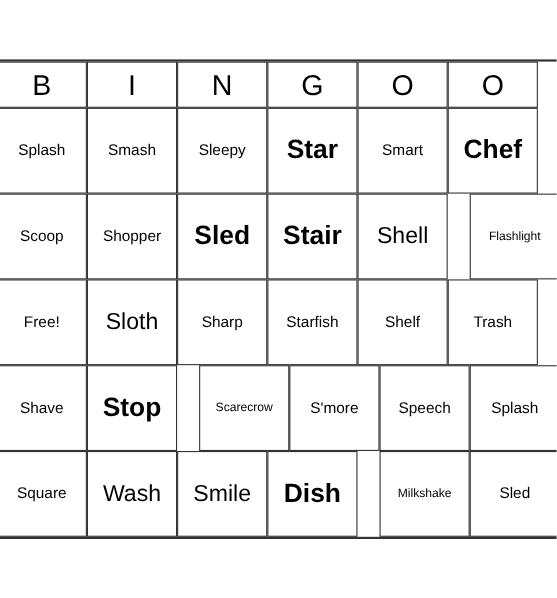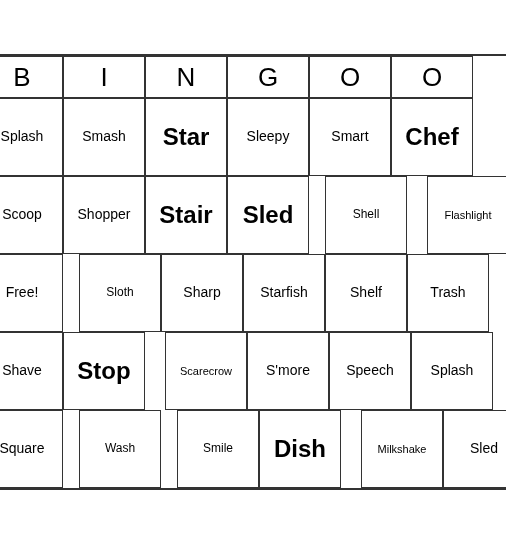--- a/index.html
+++ b/index.html
@@ -45,48 +45,48 @@
       align-items: center;
       justify-content: center;
       border: 1px solid #333;
       text-align: center;
       padding: 2px;
       line-height: 1.1;
     }
     .size-small { font-size: 11px; margin-left: 20px; }
     .size-normal { font-size: 14px; }
     .size-large { font-size: 24px; font-weight: bold; }
-    .size-medium { font-size: 12px; margin-left: 16px; }
+    .size-medium { font-size: 21px; }
   </style>
 </head>
 <body>
 
 <div class="bingo-card">
   <div class="header-row">
       <div class="header-cell">B</div>
       <div class="header-cell">I</div>
       <div class="header-cell">N</div>
       <div class="header-cell">G</div>
       <div class="header-cell">O</div>
       <div class="header-cell">O</div>
     </div>
   <div class="grid">
       <div class="grid-row">
         <div class="grid-cell size-normal">Splash</div>
         <div class="grid-cell size-normal">Smash</div>
+        <div class="grid-cell size-normal">Sleepy</div>
         <div class="grid-cell size-large">Star</div>
-        <div class="grid-cell size-normal">Sleepy</div>
         <div class="grid-cell size-normal">Smart</div>
         <div class="grid-cell size-large">Chef</div>
       </div>
       <div class="grid-row">
         <div class="grid-cell size-normal">Scoop</div>
         <div class="grid-cell size-normal">Shopper</div>
+        <div class="grid-cell size-large">Sled</div>
         <div class="grid-cell size-large">Stair</div>
-        <div class="grid-cell size-large">Sled</div>
         <div class="grid-cell size-medium">Shell</div>
         <div class="grid-cell size-small">Flashlight</div>
       </div>
       <div class="grid-row">
         <div class="grid-cell size-normal">Free!</div>
         <div class="grid-cell size-medium">Sloth</div>
         <div class="grid-cell size-normal">Sharp</div>
         <div class="grid-cell size-normal">Starfish</div>
         <div class="grid-cell size-normal">Shelf</div>
         <div class="grid-cell size-normal">Trash</div>

